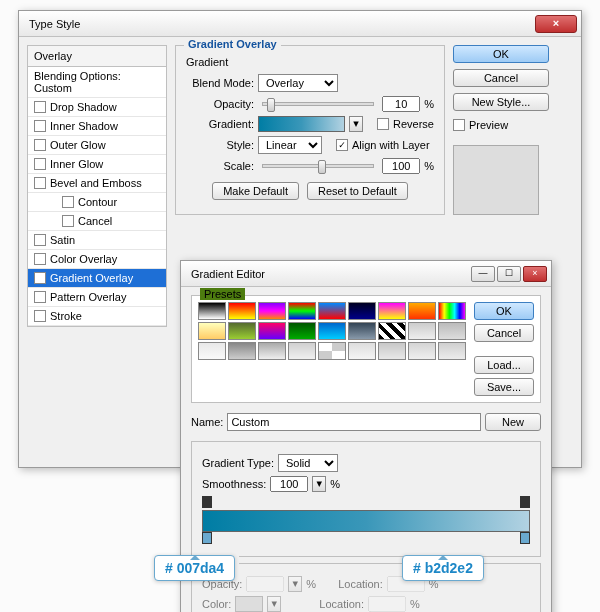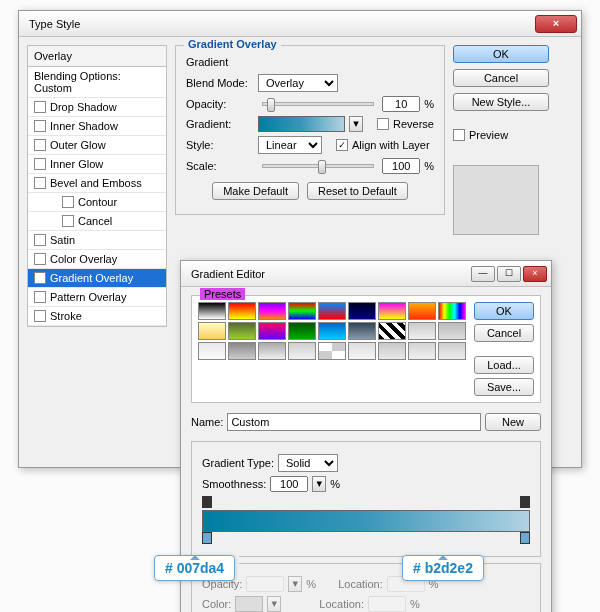--- a/index.html
+++ b/index.html
@@ -14,37 +14,37 @@
 .row{display:flex;align-items:center;padding:3px 6px;gap:4px;border-bottom:1px solid #e6e6e6;cursor:pointer}
 .row.sel{background:#1e6fd6;color:#fff}
 .row.sel *{color:#fff}
 .row.sub{padding-left:34px}
 .chk{width:12px;height:12px;border:1px solid #888;background:#fff;display:inline-flex;align-items:center;justify-content:center;font-size:9px}
 .mid{width:270px}
 .fs{border:1px solid #bfbfbf;padding:8px 10px 10px;position:relative;margin-bottom:6px}
 .fs>.lg{position:absolute;top:-8px;left:8px;background:#f0f0f0;padding:0 4px;color:#14539e;font-weight:bold}
 .fs .sub{color:#000;font-weight:normal;margin:2px 0 6px}
 .frow{display:flex;align-items:center;margin:4px 0;gap:4px}
-.lbl{width:68px;}
+.lbl{width:68px;text-align:right}
 select,input[type=text]{border:1px solid #888;background:#fff;height:18px;padding:0 3px}
 select{width:80px}
 .slider{flex:1;height:4px;background:#ddd;border:1px solid #aaa;position:relative;margin:0 4px}
 .thumb{position:absolute;top:-5px;width:8px;height:14px;background:linear-gradient(#fafafa,#ccc);border:1px solid #888;border-radius:2px}
 .num{width:38px;text-align:center}
 .gradbar{flex:1;height:16px;border:1px solid #666;background:linear-gradient(90deg,#007da4,#3a97b9,#b2d2e2)}
 .gradbar.big{height:22px;width:100%}
 .btn{background:linear-gradient(#fdfdfd,#e4e4e4);border:1px solid #8a8a8a;border-radius:3px;padding:2px 10px;cursor:pointer;text-align:center}
 .btn.pri{background:linear-gradient(#cfe8ff,#9ecbf5);border-color:#3d7fc1}
 .right{width:96px;display:flex;flex-direction:column;gap:6px;align-items:stretch}
 .prevbox{width:86px;height:70px;background:#ddd;border:1px solid #aaa;margin-top:6px}
 
 .ge{left:180px;top:260px;width:372px}
 .ge .body{display:block;padding:8px 10px}
 .presets{border:1px solid #bfbfbf;padding:6px;position:relative;background:#fff;display:flex;gap:8px}
-.presets .lg{position:absolute;top:-8px;left:8px;background:#d946ef;padding:0 4px}
+.presets .lg{position:absolute;top:-8px;left:8px;background:#4d7c0f;padding:0 4px}
 .swatches{flex:1;display:grid;grid-template-columns:repeat(9,1fr);grid-auto-rows:18px;gap:2px;height:80px;overflow:hidden}
 .sw{border:1px solid #888}
 .gecol{display:flex;flex-direction:column;gap:4px;width:60px}
 .angle{width:28px;height:28px;border:1px solid #888;border-radius:50%;position:relative;background:#fff}
 .angle::after{content:"";position:absolute;left:50%;top:50%;width:10px;height:1px;background:#000;transform-origin:left;transform:rotate(-90deg)}
 .stoprow{position:relative;height:14px}
 .stop{position:absolute;width:10px;height:12px;background:#333;top:0}
 .stop.d{background:#6aa9cf;border:1px solid #333}
 .tooltip{position:absolute;background:#fff;border:1px solid #6aa9cf;border-radius:4px;padding:4px 10px;color:#1e88c7;font-size:14px;font-weight:bold;box-shadow:0 1px 4px rgba(0,0,0,.2)}
 .tooltip::before{content:"";position:absolute;top:-6px;left:50%;margin-left:-5px;border:5px solid transparent;border-bottom-color:#6aa9cf}
@@ -160,21 +160,21 @@
         <div class="frow" style="justify-content:center;gap:8px;margin-top:8px">
           <div class="btn">Make Default</div>
           <div class="btn">Reset to Default</div>
         </div>
       </div>
     </div>
     <div class="right">
       <div class="btn pri">OK</div>
       <div class="btn">Cancel</div>
       <div class="btn">New Style...</div>
-      <div class="frow" style="margin:12px 0">
+      <div class="frow" style="margin:2px 0">
           <span class="chk"></span>
           <span>Preview</span>
         </div>
       <div class="prevbox"></div>
     </div>
   </div>
 </div>
 
 <div class="dlg ge">
   <div class="title">

